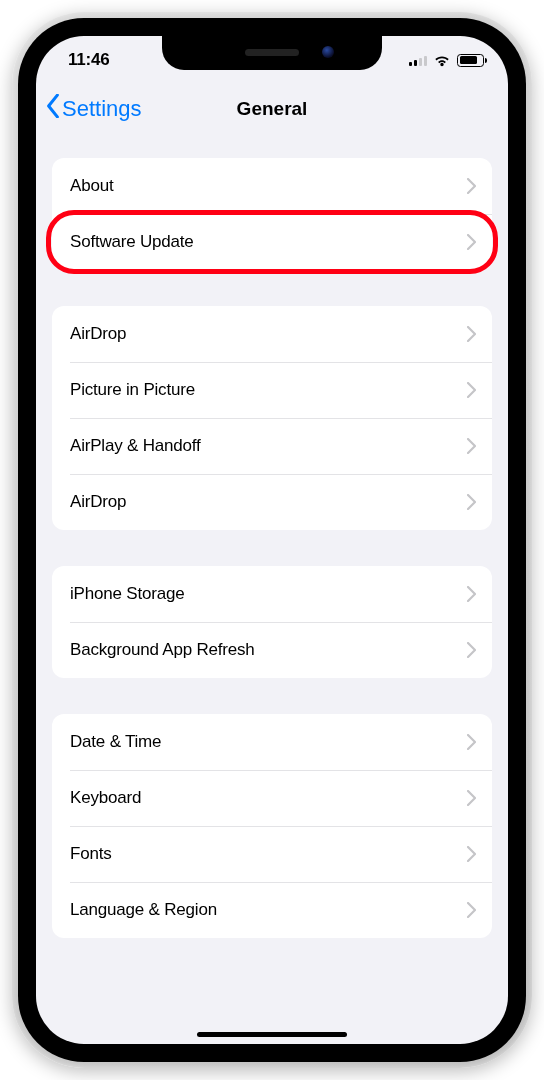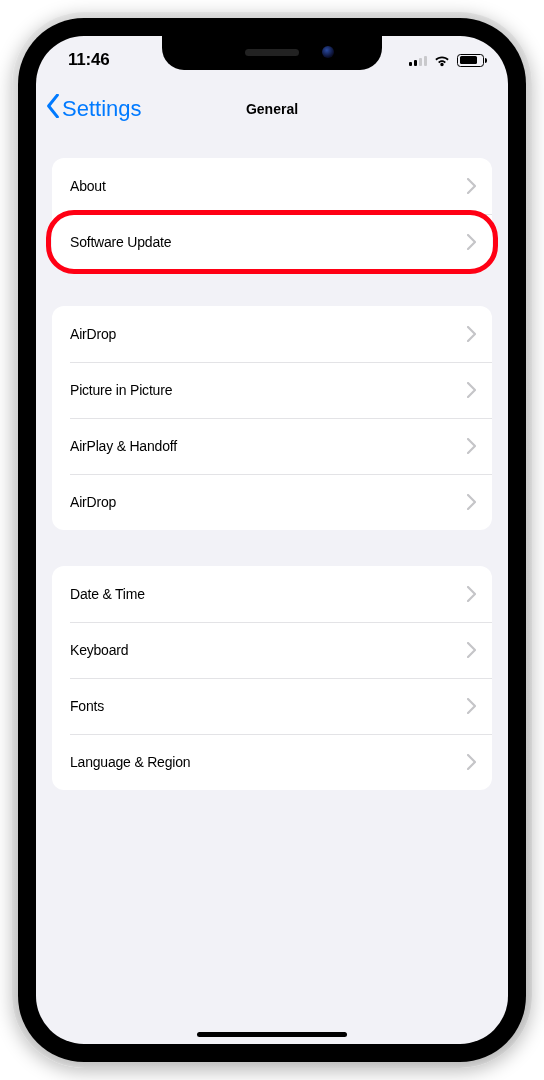--- a/index.html
+++ b/index.html
@@ -92,38 +92,38 @@
       height: 50px;
       display:flex; align-items:center; justify-content:center;
     }
     .nav-back {
       position:absolute; left:10px; top:0; bottom:0;
       display:flex; align-items:center; gap:2px;
       color:#007aff; font-size:22px;
       cursor:pointer;
     }
     .nav-back svg{ width:14px; height:24px; }
-    .nav-title { font-size:14px; font-weight:600; color:#000; }
+    .nav-title { font-size:19px; font-weight:600; color:#000; }
 
     
     .content { padding-top: 24px; }
     .group {
       margin: 0 16px 36px 16px;
       background:#fff;
       border-radius:12px;
       overflow: visible;
     }
     .row {
       position:relative;
       display:flex; align-items:center;
       padding: 0 16px 0 18px;
       height:56px;
       cursor:pointer;
     }
-    .row .label { font-size:14px; color:#000; letter-spacing:-0.2px; }
+    .row .label { font-size:17px; color:#000; letter-spacing:-0.2px; }
     .row .chevron { margin-left:auto; }
     .row .chevron svg{ width:9px; height:16px; display:block; }
     .row + .row::before {
       content:""; position:absolute; left:18px; right:0; top:0;
       height:1px; background:#e3e3e6;
     }
     .group .row:first-child { border-top-left-radius:12px; border-top-right-radius:12px; }
     .group .row:last-child { border-bottom-left-radius:12px; border-bottom-right-radius:12px; }
 
     
@@ -238,20 +238,38 @@
               <span class="label">AirDrop</span>
               <span class="chevron">
                 <svg viewBox="0 0 9 16">
                   <path d="M1 1 L8 8 L1 15" stroke="#c5c5c8" stroke-width="2.2" fill="none" stroke-linecap="round" stroke-linejoin="round"></path>
                 </svg>
               </span>
             </div>
           </div>
           <div class="group">
             <div class="row">
+              <span class="label">iPhone Storage</span>
+              <span class="chevron">
+                <svg viewBox="0 0 9 16">
+                  <path d="M1 1 L8 8 L1 15" stroke="#c5c5c8" stroke-width="2.2" fill="none" stroke-linecap="round" stroke-linejoin="round"></path>
+                </svg>
+              </span>
+            </div>
+            <div class="row">
+              <span class="label">Background App Refresh</span>
+              <span class="chevron">
+                <svg viewBox="0 0 9 16">
+                  <path d="M1 1 L8 8 L1 15" stroke="#c5c5c8" stroke-width="2.2" fill="none" stroke-linecap="round" stroke-linejoin="round"></path>
+                </svg>
+              </span>
+            </div>
+          </div>
+          <div class="group">
+            <div class="row">
               <span class="label">Date &amp; Time</span>
               <span class="chevron">
                 <svg viewBox="0 0 9 16">
                   <path d="M1 1 L8 8 L1 15" stroke="#c5c5c8" stroke-width="2.2" fill="none" stroke-linecap="round" stroke-linejoin="round"></path>
                 </svg>
               </span>
             </div>
             <div class="row">
               <span class="label">Keyboard</span>
               <span class="chevron">

